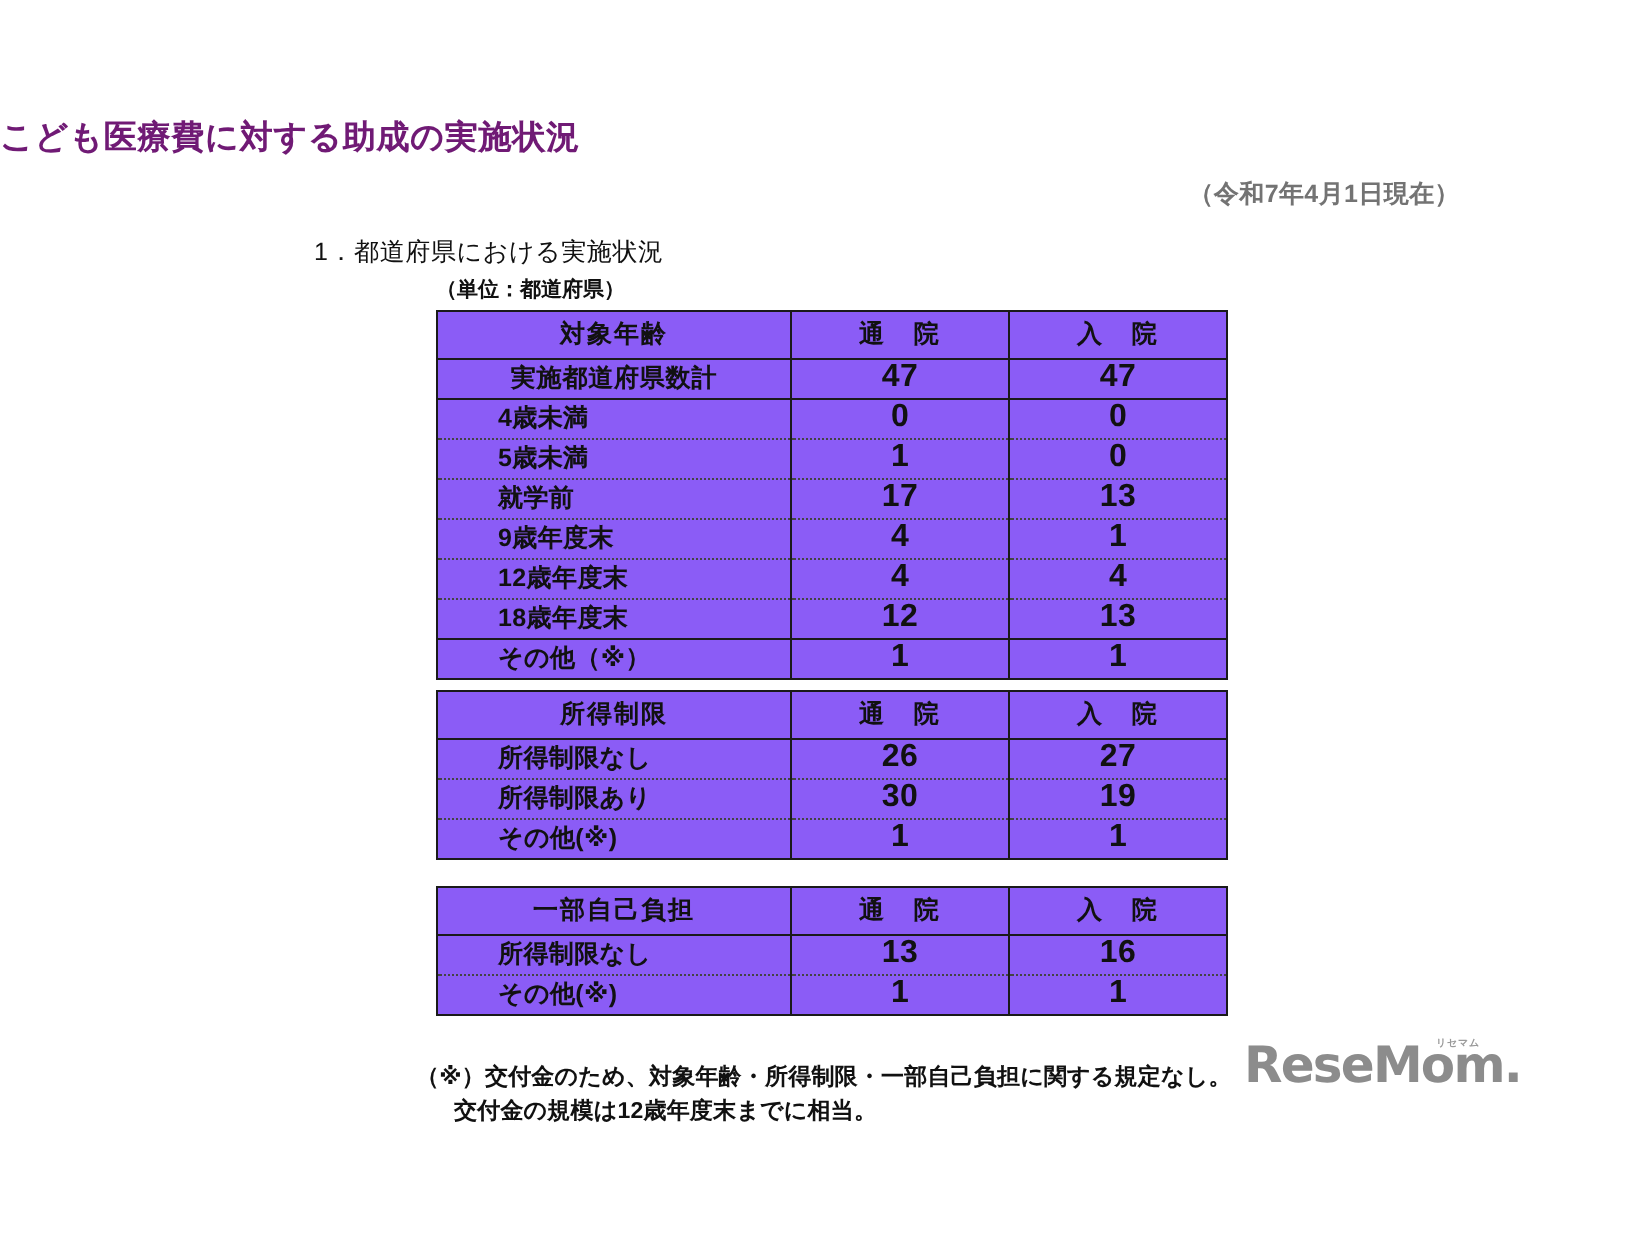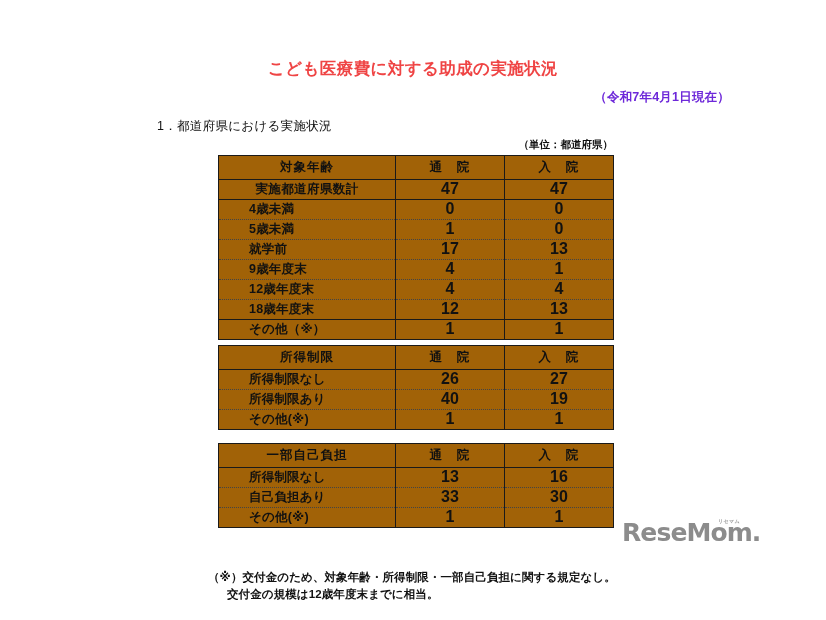--- a/index.html
+++ b/index.html
@@ -16,68 +16,68 @@
     color: #111111;
     -webkit-font-smoothing: antialiased;
   }
 
   
   .doc-title {
     position: absolute;
     left: 0;
     top: 58px;
     width: 826px;
-    text-align: center;
+    text-align: left;
     font-size: 16.5px;
     font-weight: bold;
     letter-spacing: 0.4px;
-    color: #ef4444;
+    color: #701a75;
   }
   .doc-asof {
     position: absolute;
     right: 96px;
     top: 89px;
     font-size: 12.5px;
     font-weight: bold;
-    color: #6d28d9;
+    color: #737373;
     letter-spacing: 0.2px;
   }
 
   
   .section-heading {
     position: absolute;
     left: 157px;
     top: 118px;
     font-size: 12.5px;
     font-weight: normal;
     color: #111111;
     letter-spacing: 0.3px;
   }
 
   
   .unit-note {
     position: absolute;
     left: 218px;
     top: 138px;
     width: 395px;
-    text-align: right;
+    text-align: left;
     font-size: 10.5px;
     font-weight: bold;
     color: #111111;
     font-family: Liberation Serif, serif;
   }
 
   
   .tbl {
     position: absolute;
     left: 218px;
     width: 395px;
     border-collapse: collapse;
     table-layout: fixed;
-    background: #a16207;
+    background: #8b5cf6;
   }
   .tbl.t1 { top: 155px; }
   .tbl.t2 { top: 345px; padding-left: 33px; }
   .tbl.t3 { top: 443px; }
 
   .tbl col.c-label { width: 177px; }
   .tbl col.c-val   { width: 109px; }
 
   .tbl td, .tbl th {
     height: 17px;
@@ -134,21 +134,20 @@
   
   .footnote {
     position: absolute;
     left: 208px;
     top: 531px;
     font-size: 11.5px;
     font-weight: bold;
     color: #111111;
     line-height: 17px;
     letter-spacing: 0.1px;
-    margin-top: 38px;
   }
   .footnote .ln2 { display: block; padding-left: 19px; }
 
   
   .watermark {
     position: absolute;
     left: 622px;
     top: 518px;
     width: 150px;
     height: 34px;
@@ -252,21 +251,21 @@
       <th>通　院</th>
       <th>入　院</th>
     </tr>
     <tr class="row dotted-under">
       <td class="lbl-left">所得制限なし</td>
       <td class="val">26</td>
       <td class="val">27</td>
     </tr>
     <tr class="row dotted-under">
       <td class="lbl-left">所得制限あり</td>
-      <td class="val">40</td>
+      <td class="val">30</td>
       <td class="val">19</td>
     </tr>
     <tr class="row">
       <td class="lbl-left">その他(※)</td>
       <td class="val">1</td>
       <td class="val">1</td>
     </tr>
   </tbody>
 </table>
 
@@ -280,25 +279,20 @@
     <tr class="hdr">
       <th class="lbl">一部自己負担</th>
       <th>通　院</th>
       <th>入　院</th>
     </tr>
     <tr class="row dotted-under">
       <td class="lbl-left">所得制限なし</td>
       <td class="val">13</td>
       <td class="val">16</td>
     </tr>
-    <tr class="row dotted-under">
-      <td class="lbl-left">自己負担あり</td>
-      <td class="val">33</td>
-      <td class="val">30</td>
-    </tr>
     <tr class="row">
       <td class="lbl-left">その他(※)</td>
       <td class="val">1</td>
       <td class="val">1</td>
     </tr>
   </tbody>
 </table>
 
 <div class="footnote">
   <span>（※）交付金のため、対象年齢・所得制限・一部自己負担に関する規定なし。</span>

